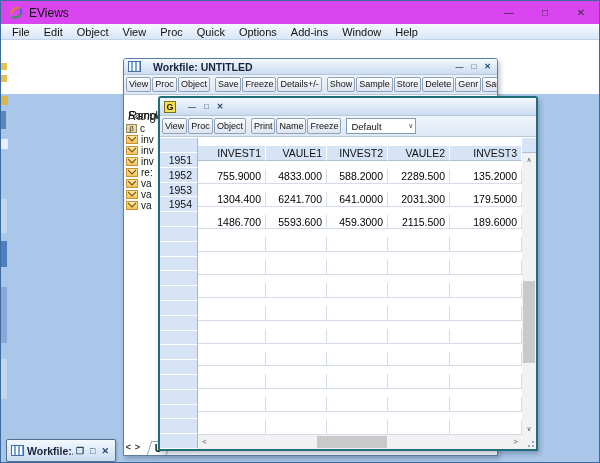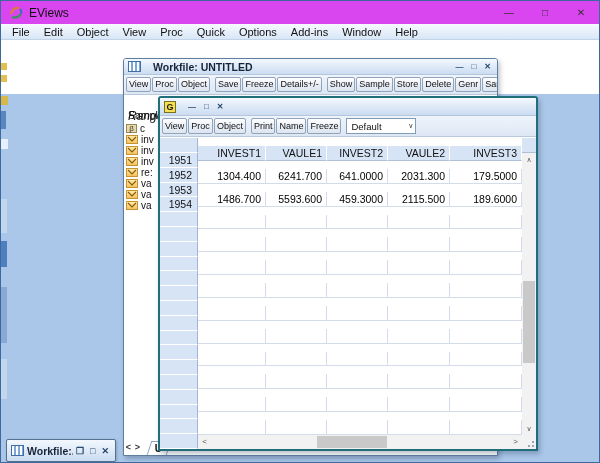--- a/index.html
+++ b/index.html
@@ -305,20 +305,27 @@
         </div>
       <div class="data-grid" id="data-grid">
           <div class="trow thead">
             <span class="tcell th c0">INVEST1</span>
             <span class="tcell th c1">VAULE1</span>
             <span class="tcell th c2">INVEST2</span>
             <span class="tcell th c3">VAULE2</span>
             <span class="tcell th c4">INVEST3</span>
           </div>
           <div class="trow">
+            <span class="tcell c0">755.9000</span>
+            <span class="tcell c1">4833.000</span>
+            <span class="tcell c2">588.2000</span>
+            <span class="tcell c3">2289.500</span>
+            <span class="tcell c4">135.2000</span>
+          </div>
+          <div class="trow">
             <span class="tcell c0">1304.400</span>
             <span class="tcell c1">6241.700</span>
             <span class="tcell c2">641.0000</span>
             <span class="tcell c3">2031.300</span>
             <span class="tcell c4">179.5000</span>
           </div>
           <div class="trow">
             <span class="tcell c0">1486.700</span>
             <span class="tcell c1">5593.600</span>
             <span class="tcell c2">459.3000</span>

